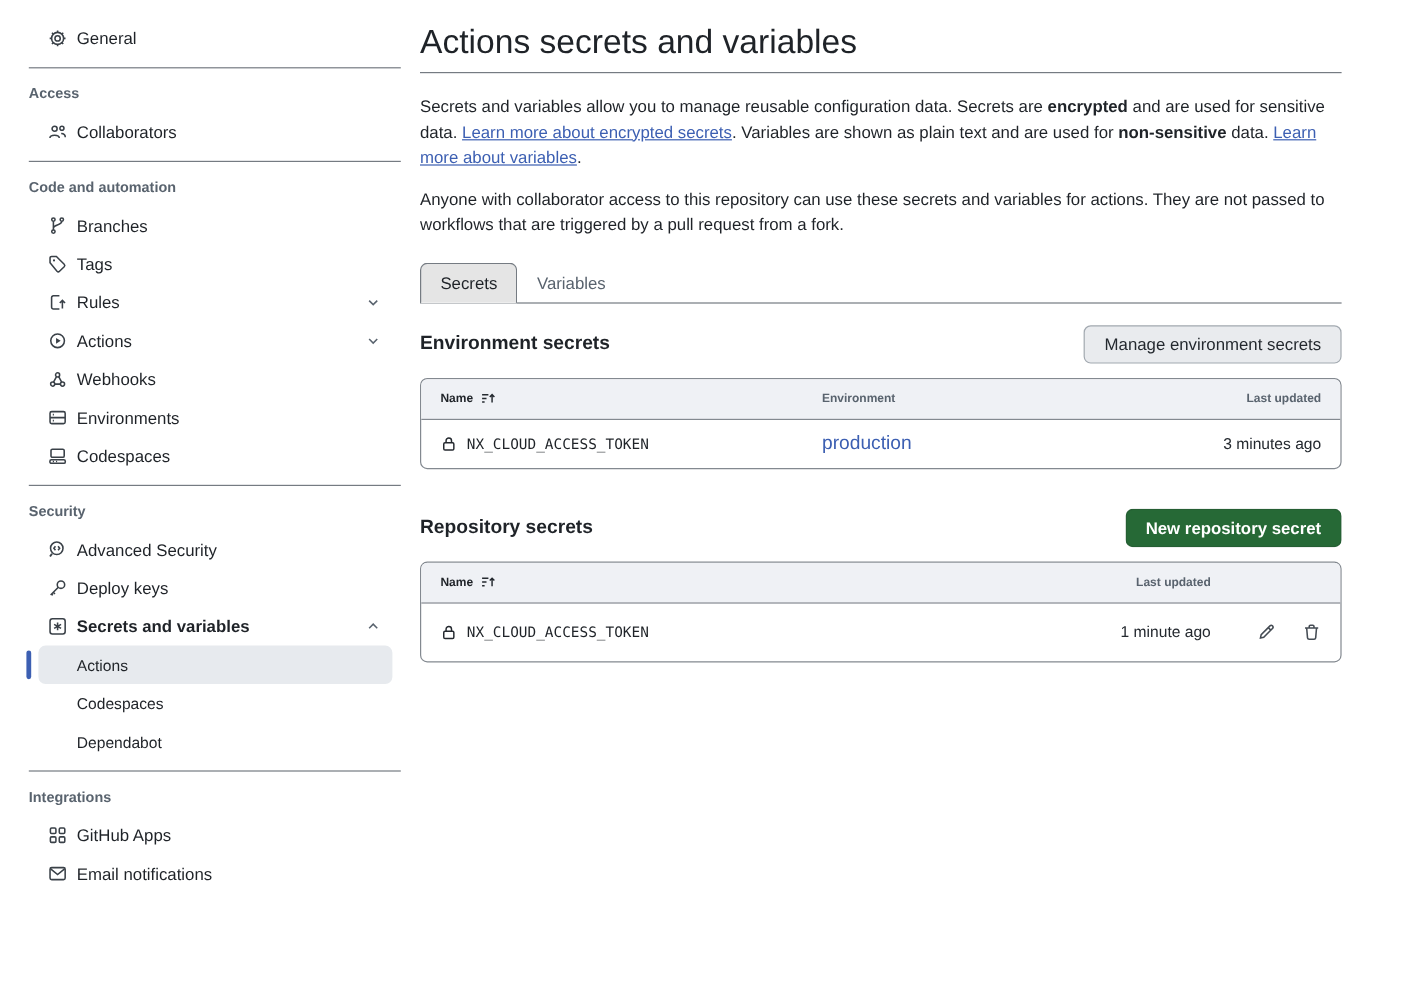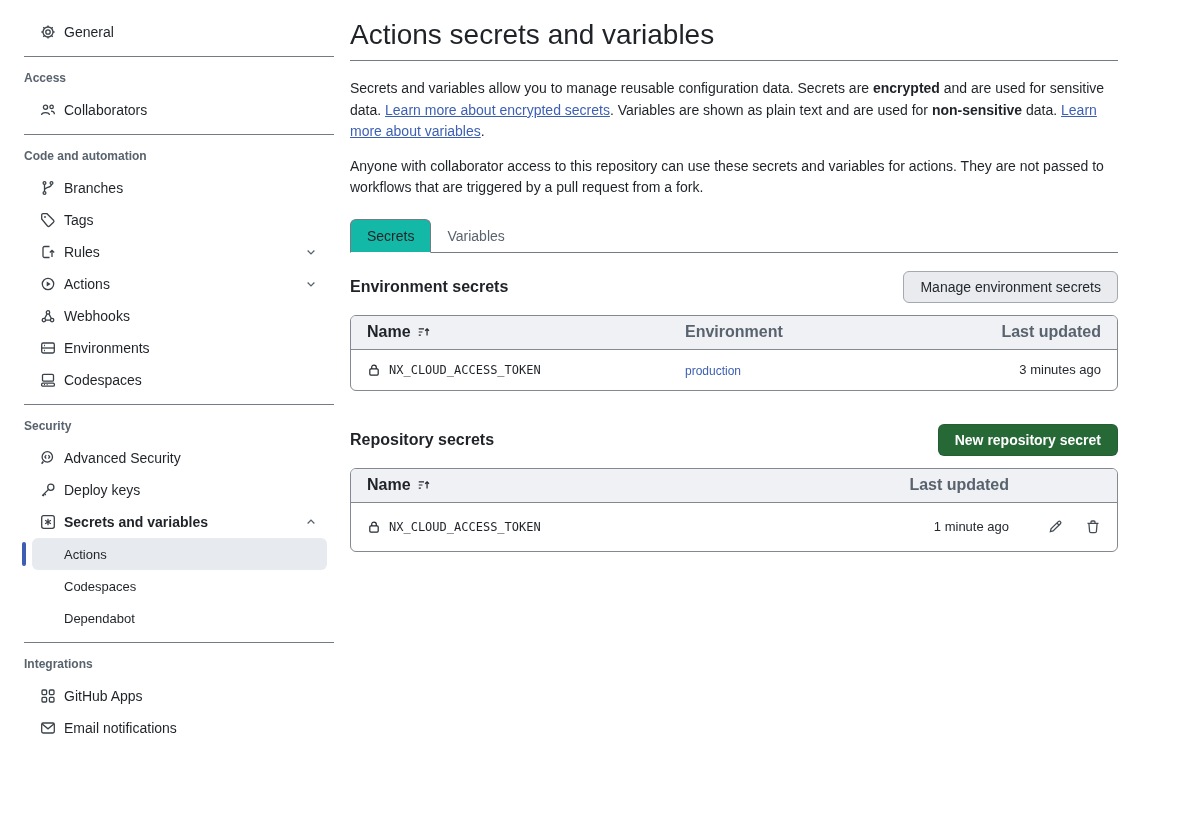--- a/index.html
+++ b/index.html
@@ -35,48 +35,48 @@
   .main{position:absolute;left:350px;top:0;width:768px;}
   .page-title{margin-top:21px;font-size:28px;font-weight:400;line-height:28px;}
   .title-rule{border-top:1px solid var(--line);margin-top:11px;}
   .intro p{margin-top:17px;font-size:14px;line-height:21.5px;}
   .intro p + p{margin-top:13px;}
   .intro b{font-weight:700;}
   a.link{color:var(--accent);text-decoration:underline;cursor:pointer;}
 
   .tabs{margin-top:20px;border-bottom:1px solid var(--line);display:flex;align-items:flex-end;}
   .tab{padding:8px 16px;font-size:14px;cursor:pointer;}
-  .tab.active{background:#14b8a6;border:1px solid var(--line);border-bottom:1px solid #fff;margin-bottom:-1px;border-radius:6px 6px 0 0;color:var(--text);}
+  .tab.active{background:#e5e5e5;border:1px solid var(--line);border-bottom:1px solid #fff;margin-bottom:-1px;border-radius:6px 6px 0 0;color:var(--text);}
   .tab.inactive{color:var(--muted);}
 
   .sec-head{margin-top:18px;display:flex;align-items:center;justify-content:space-between;}
   .sec-head h2{font-size:16px;font-weight:700;}
   .btn{height:32px;padding:0 16px;border-radius:6px;font-size:14px;display:inline-flex;align-items:center;cursor:pointer;font-family:inherit;}
   .btn.default{background:var(--btn-bg);border:1px solid var(--btn-border);color:#24292f;font-weight:500;}
   .btn.primary{background:var(--green);border:1px solid rgba(31,35,40,.15);color:#fff;font-weight:600;}
 
   .tbl{margin-top:12px;border:1px solid var(--table-border);border-radius:6px;overflow:hidden;background:#fff;}
   .trow{display:grid;align-items:center;padding:0 16px;}
-  .thead{background:var(--header-bg);height:33px;font-size:16px;font-weight:700;}
+  .thead{background:var(--header-bg);height:33px;font-size:10px;font-weight:700;}
   .thead .h-muted{color:var(--muted);font-weight:600;}
   .tbody{border-top:1px solid var(--table-border);}
   .env-grid{grid-template-columns:318px 1fr 170px;}
   .repo-grid{grid-template-columns:1fr 160px 92px;}
   .env-row{height:41px;}
   .repo-row{height:49px;}
   .name-cell{display:flex;align-items:center;gap:8px;}
   .mono{font-family:"DejaVu Sans Mono","Liberation Mono",monospace;font-size:12px;color:var(--text);}
   .right{text-align:right;}
   .updated{font-size:13px;color:#24292f;}
   .sort{display:inline-flex;margin-left:6px;color:#24292f;cursor:pointer;}
   .head-name{display:flex;align-items:center;}
   .row-icons{display:flex;justify-content:flex-end;gap:22px;color:#454c54;}
   .row-icons svg{cursor:pointer;}
   .lock{color:#24292f;}
-  .env-link{font-size:12px;color:var(--accent);text-decoration:none;cursor:pointer;}
+  .env-link{font-size:16px;color:var(--accent);text-decoration:none;cursor:pointer;}
   .repo-section{margin-top:33px;}
 </style>
 </head>
 <body>
 
 <nav class="sidebar">
 
   <div class="nav-item">
     <svg class="icon" width="16" height="16" viewBox="0 0 16 16" fill="none" stroke="currentColor" stroke-width="1.3">
       <circle cx="8" cy="8" r="2.2"></circle>

